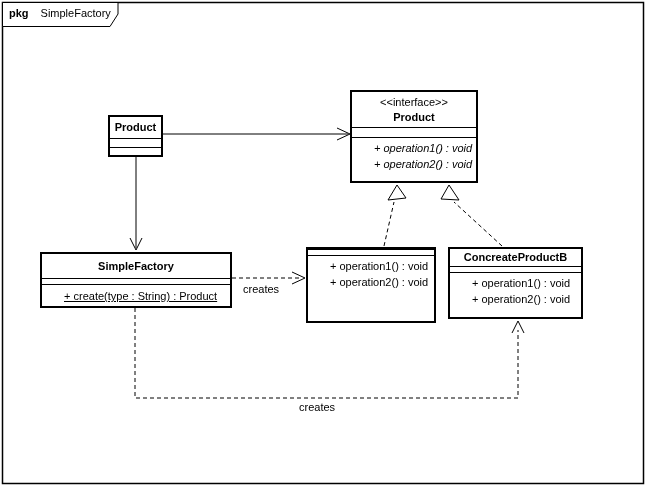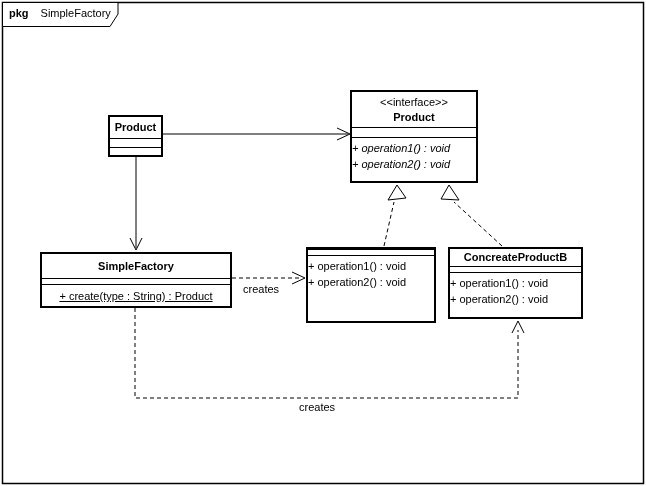--- a/index.html
+++ b/index.html
@@ -20,21 +20,21 @@
     background:#ffffff;border:2px solid #000;box-sizing:border-box;
     font-size:11px;
   }
   .cls-title{
     flex:none;display:flex;flex-direction:column;justify-content:center;
     text-align:center;font-weight:bold;line-height:15px;
   }
   .stereotype{font-weight:normal;}
   .compartment{flex:none;border-top:1px solid #000;box-sizing:border-box;}
   .compartment.grow{flex:1 1 auto;}
-  .op-line{padding:4px 0 0;white-space:nowrap;line-height:12px;}
+  .op-line{padding:4px 22px 0;white-space:nowrap;line-height:12px;}
   .ops-italic .op-line{font-style:italic;}
   .ops-center .op-line{text-align:center;text-decoration:underline;padding-top:5px;}
 
   .edge-label{
     position:absolute;font-size:11px;white-space:nowrap;background:transparent;
   }
 </style>
 </head>
 <body>
 

